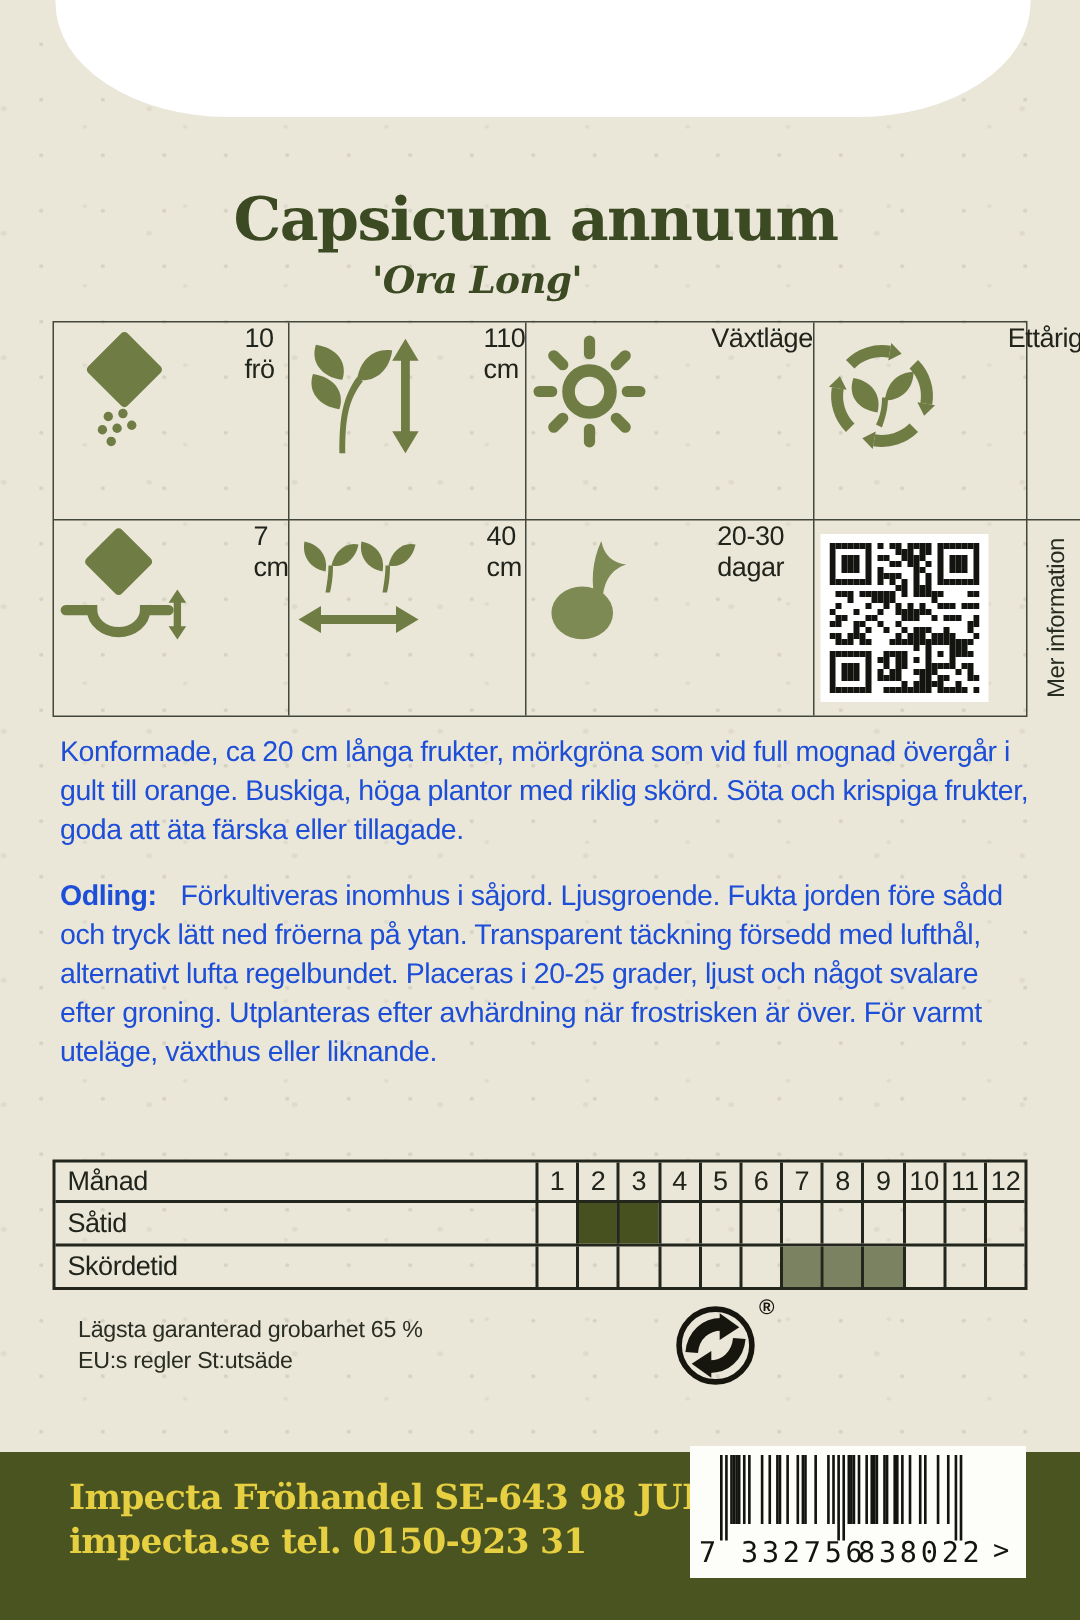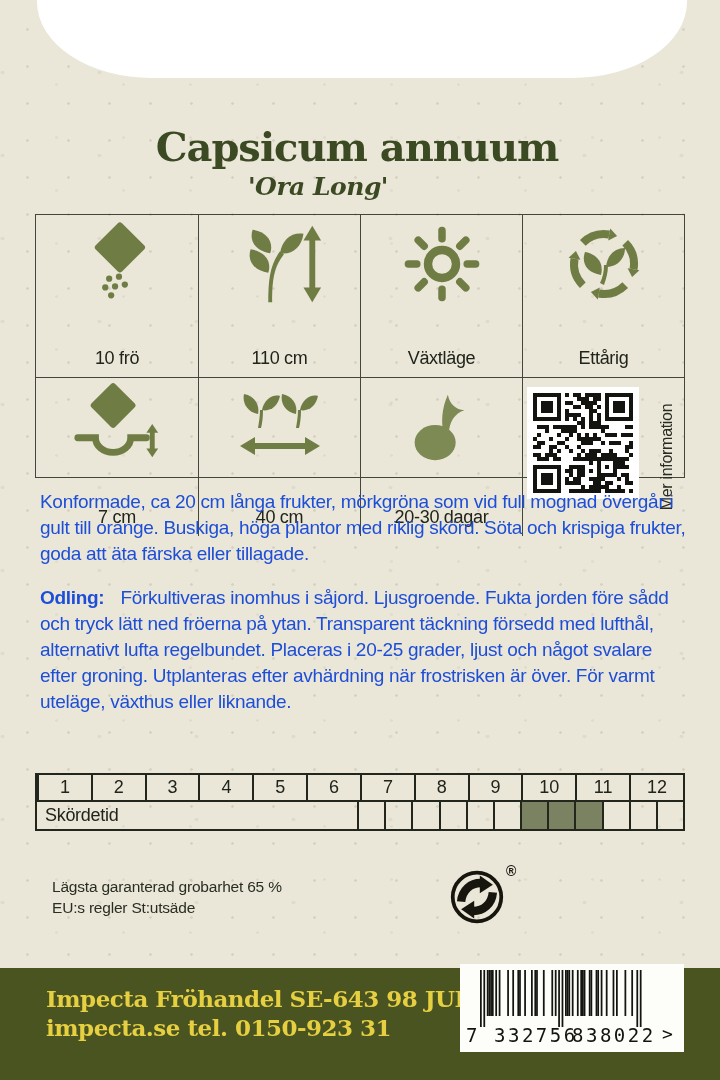--- a/index.html
+++ b/index.html
@@ -16,21 +16,21 @@
   .species-title{position:absolute;left:0;top:124px;width:714px;margin:0;text-align:center;
     font-family:"DejaVu Serif",serif;font-weight:700;font-size:40px;line-height:46px;
     color:#3b4a22;letter-spacing:-1px;}
   .variety-title{position:absolute;left:0;top:172px;width:636px;margin:0;text-align:center;
     font-family:"DejaVu Serif",serif;font-weight:700;font-size:25px;line-height:30px;
     color:#3b4a22;letter-spacing:-0.5px;font-style:italic;}
   .icon-grid{position:absolute;left:35px;top:214px;width:650px;height:264px;
     display:grid;grid-template-columns:repeat(4,1fr);grid-template-rows:1fr 1fr;
     border:1.5px solid #43463a;box-sizing:border-box;}
   .icell{border-left:1.5px solid #43463a;border-top:1.5px solid #43463a;
-    display:flex;flex-direction:column;align-items:center;position:relative;box-sizing:border-box;gap:39px;}
+    display:flex;flex-direction:row;align-items:flex-start;position:relative;box-sizing:border-box;gap:39px;}
   .icell:nth-child(-n+4){border-top:none;}
   .icell:nth-child(4n+1){border-left:none;}
   .icon-wrap{flex:1;display:flex;align-items:center;justify-content:center;padding-top:4px;}
   .ilabel{font-size:18px;color:#20241b;margin-bottom:8px;letter-spacing:-0.3px;}
   .qr-panel{position:absolute;left:4px;top:9px;width:112px;height:112px;background:#ffffff;
     display:flex;align-items:center;justify-content:center;}
   .qr-vlabel{position:absolute;right:8px;top:50%;transform:translateY(-50%) rotate(180deg);
     writing-mode:vertical-rl;font-size:16px;color:#272b20;letter-spacing:-0.3px;white-space:nowrap;}
   .desc,.cult{position:absolute;left:40px;width:648px;margin:0;font-size:19px;line-height:26px;
     color:#1d4ed8;letter-spacing:-0.3px;}
@@ -529,32 +529,48 @@
     </div>
 
   </div>
 
   <p class="desc">Konformade, ca 20 cm långa frukter, mörkgröna som vid full mognad övergår i gult till orange. Buskiga, höga plantor med riklig skörd. Söta och krispiga frukter, goda att äta färska eller tillagade.</p>
 
   <p class="cult"><b>Odling:</b><span>Förkultiveras inomhus i såjord. Ljusgroende. Fukta jorden före sådd och tryck lätt ned fröerna på ytan. Transparent täckning försedd med lufthål, alternativt lufta regelbundet. Placeras i 20-25 grader, ljust och något svalare efter groning. Utplanteras efter avhärdning när frostrisken är över. För varmt uteläge, växthus eller liknande.</span></p>
 
   <div class="cal">
       <div class="cal-row">
+        <div class="cal-label">Månad</div>
         <div class="cal-cell">1</div>
         <div class="cal-cell">2</div>
         <div class="cal-cell">3</div>
         <div class="cal-cell">4</div>
         <div class="cal-cell">5</div>
         <div class="cal-cell">6</div>
         <div class="cal-cell">7</div>
         <div class="cal-cell">8</div>
         <div class="cal-cell">9</div>
         <div class="cal-cell">10</div>
         <div class="cal-cell">11</div>
         <div class="cal-cell">12</div>
+      </div>
+      <div class="cal-row">
+        <div class="cal-label">Såtid</div>
+        <div class="cal-cell"></div>
+        <div class="cal-cell" style="background: rgb(70, 81, 31);"></div>
+        <div class="cal-cell" style="background: rgb(70, 81, 31);"></div>
+        <div class="cal-cell"></div>
+        <div class="cal-cell"></div>
+        <div class="cal-cell"></div>
+        <div class="cal-cell"></div>
+        <div class="cal-cell"></div>
+        <div class="cal-cell"></div>
+        <div class="cal-cell"></div>
+        <div class="cal-cell"></div>
+        <div class="cal-cell"></div>
       </div>
       <div class="cal-row">
         <div class="cal-label">Skördetid</div>
         <div class="cal-cell"></div>
         <div class="cal-cell"></div>
         <div class="cal-cell"></div>
         <div class="cal-cell"></div>
         <div class="cal-cell"></div>
         <div class="cal-cell"></div>
         <div class="cal-cell" style="background: rgb(123, 130, 97);"></div>

